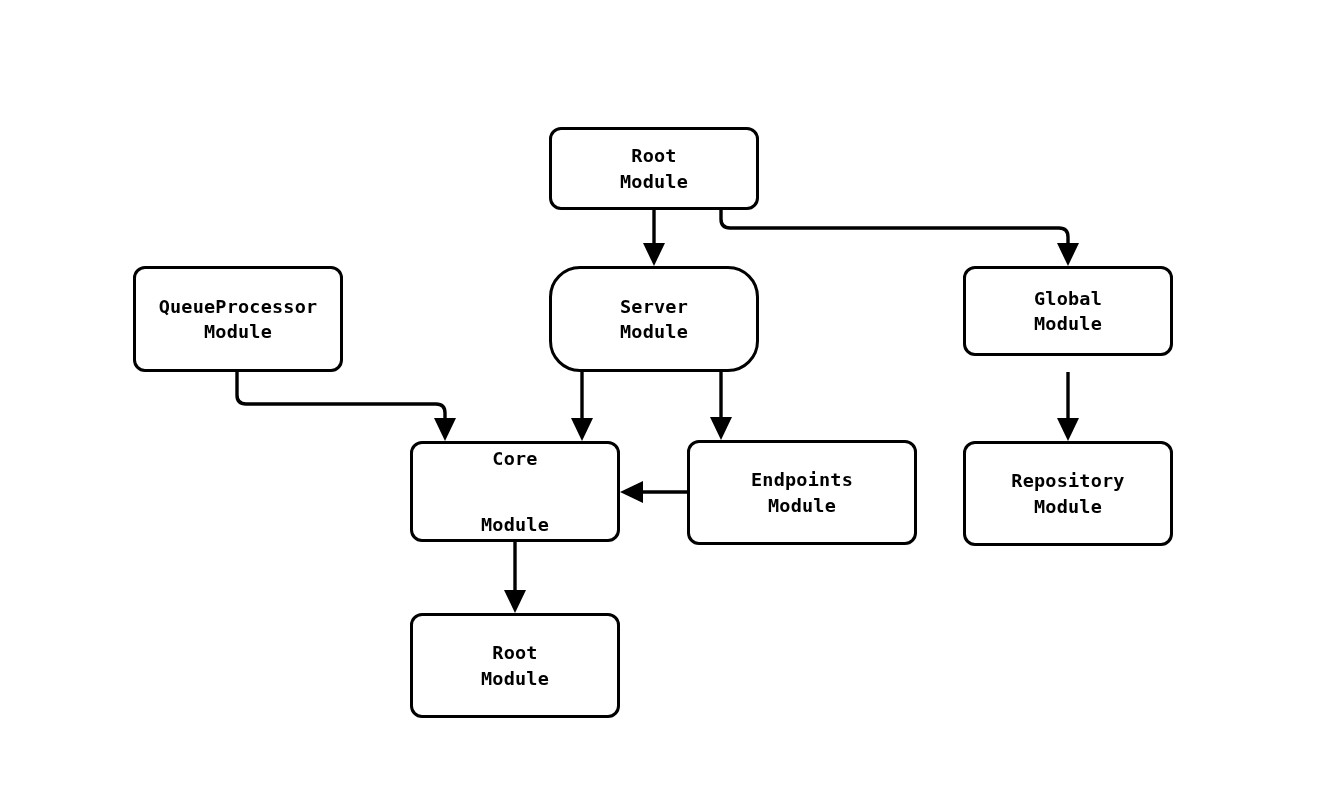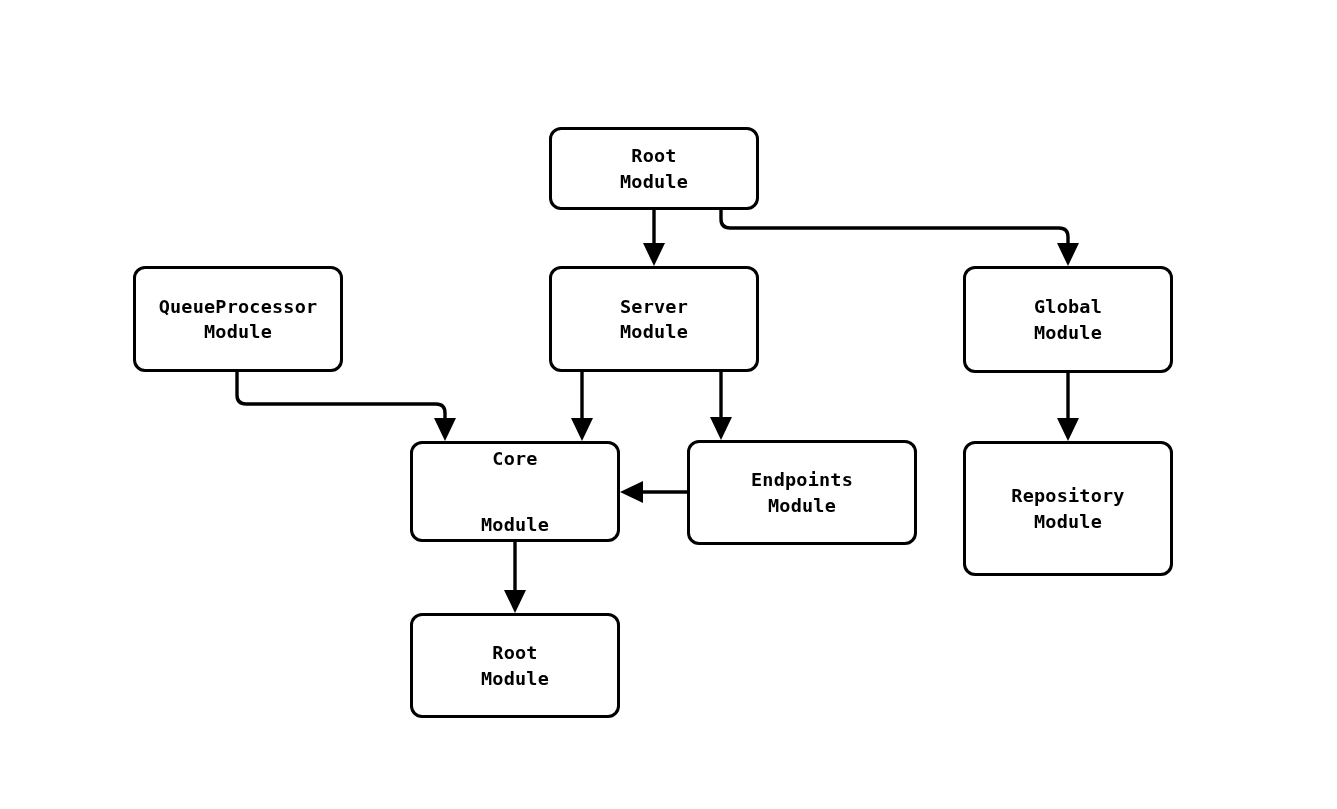--- a/index.html
+++ b/index.html
@@ -107,41 +107,41 @@
 <div class="node-box" id="node-root" style="left: 549px; top: 94px; width: 210px; height: 83px; margin-top: 33px;">
   <span class="node-line">Root</span>
   <span class="node-line">Module</span>
 </div>
 
 <div class="node-box" id="node-queueprocessor" style="left: 133px; top: 266px; width: 210px; height: 106px;">
   <span class="node-line">QueueProcessor</span>
   <span class="node-line">Module</span>
 </div>
 
-<div class="node-box" id="node-server" style="left: 549px; top: 266px; width: 210px; height: 106px;">
+<div class="node-box" id="node-server" style="left: 549px; top: 266px; width: 210px; height: 106px; border-radius: 31px;">
   <span class="node-line">Server</span>
   <span class="node-line">Module</span>
 </div>
 
-<div class="node-box" id="node-global" style="left: 963px; top: 266px; width: 210px; height: 107px;">
+<div class="node-box" id="node-global" style="left: 963px; top: 266px; width: 210px; height: 90px;">
   <span class="node-line">Global</span>
   <span class="node-line">Module</span>
 </div>
 
 <div class="node-box" id="node-core" style="left: 410px; top: 441px; width: 210px; height: 101px; gap: 40px;">
   <span class="node-line">Core</span>
   <span class="node-line">Module</span>
 </div>
 
 <div class="node-box" id="node-endpoints" style="left: 687px; top: 440px; width: 230px; height: 105px;">
   <span class="node-line">Endpoints</span>
   <span class="node-line">Module</span>
 </div>
 
-<div class="node-box" id="node-repository" style="left: 963px; top: 441px; width: 210px; height: 135px;">
+<div class="node-box" id="node-repository" style="left: 963px; top: 441px; width: 210px; height: 105px;">
   <span class="node-line">Repository</span>
   <span class="node-line">Module</span>
 </div>
 
 <div class="node-box" id="node-queue" style="left: 410px; top: 613px; width: 210px; height: 105px;">
   <span class="node-line">Root</span>
   <span class="node-line">Module</span>
 </div>
 
 </body></html>

